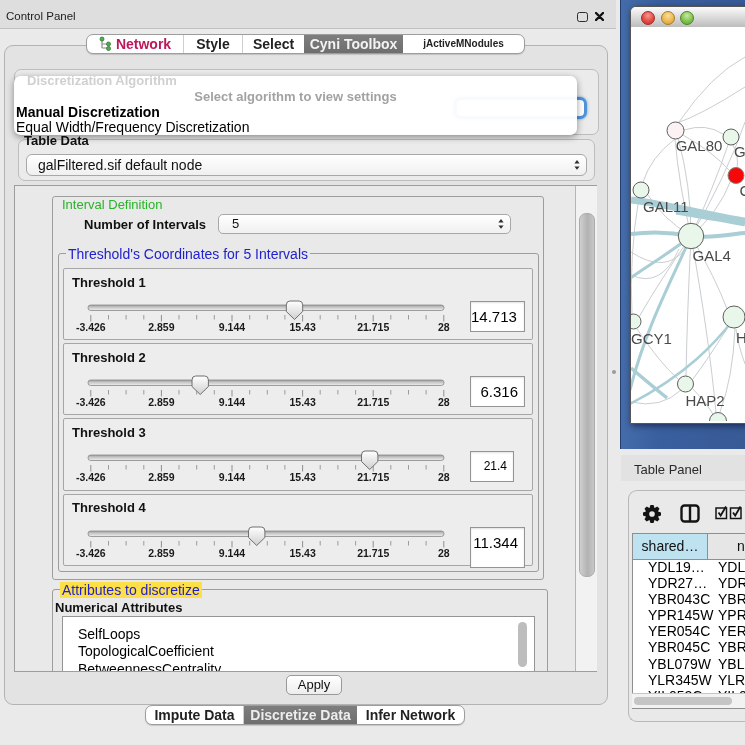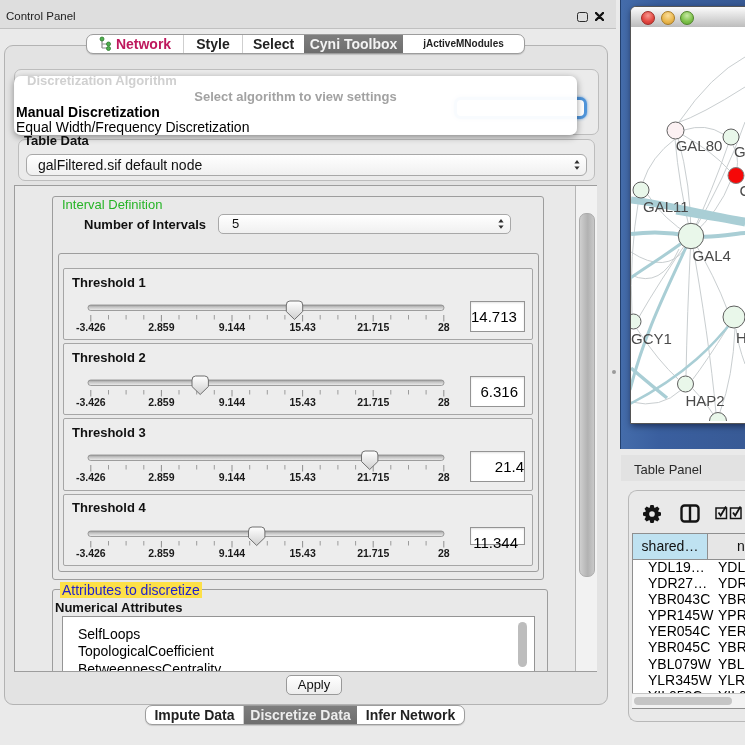--- a/index.html
+++ b/index.html
@@ -59,20 +59,21 @@
 <div class="abs" style="left:37px;top:10px;width:490px;height:382px;border:1px solid #9d9d9d;border-radius:3px;"></div>
 <div class="abs" style="left:45px;top:3px;background:#e9e9e9;padding:0 2px;font-size:13px;color:#27b427;margin-top:8px;">Interval Definition</div>
 <div class="abs bold" style="left:69px;top:31px;font-size:13px;color:#111;">Number of Intervals</div>
 <div class="abs" style="left:203px;top:28px;width:291px;height:18px;background:linear-gradient(#ffffff,#f0f0f0);border:1px solid #a8a8a8;border-radius:5px;"></div>
 <div class="abs" style="left:217px;top:30px;font-size:13px;color:#111;">5</div>
 <svg class="abs" style="left:483px;top:33px;" width="6" height="10" viewBox="0 0 6 10">
       <path d="M3 0 L5.6 3.4 L0.4 3.4 Z" fill="#2e2e2e"></path>
       <path d="M3 9.8 L5.6 6.4 L0.4 6.4 Z" fill="#2e2e2e"></path>
     </svg>
 <div class="abs" style="left:43px;top:67px;width:479px;height:317px;border:1px solid #9d9d9d;border-radius:3px;"></div>
+<div class="abs" style="left:51px;top:60px;background:#e9e9e9;padding:0 2px;font-size:14px;color:#2121cc;">Threshold's Coordinates for 5 Intervals</div>
 <div class="abs" style="left:48px;top:82px;width:470px;height:72.3px;background:#ededed;border:1px solid #a6a6a6;border-radius:2px;box-sizing:border-box;"></div>
 <div class="abs bold" style="left:57px;top:88.5px;font-size:13px;color:#111;">Threshold 1</div>
 <svg class="abs" style="left:48px;top:82px;" width="470" height="72" viewBox="0 0 470 72">
       <defs>
         <linearGradient id="tg0" x1="0" y1="0" x2="0" y2="1">
           <stop offset="0" stop-color="#9e9e9e"></stop>
           <stop offset="0.45" stop-color="#c9c9c9"></stop>
           <stop offset="1" stop-color="#efefef"></stop>
         </linearGradient>
         <linearGradient id="thg" x1="0" y1="0" x2="0" y2="1">
@@ -193,21 +194,21 @@
       <line x1="363.1" y1="47" x2="363.1" y2="51.5" stroke="#9b9b9b" stroke-width="1"></line>
       <line x1="380.8" y1="47" x2="380.8" y2="53.5" stroke="#8f8f8f" stroke-width="1"></line>
       <text x="27.8" y="62.5" text-anchor="middle" font-size="10.5" font-weight="bold" fill="#1a1a1a">-3.426</text>
       <text x="98.4" y="62.5" text-anchor="middle" font-size="10.5" font-weight="bold" fill="#1a1a1a">2.859</text>
       <text x="169.0" y="62.5" text-anchor="middle" font-size="10.5" font-weight="bold" fill="#1a1a1a">9.144</text>
       <text x="239.6" y="62.5" text-anchor="middle" font-size="10.5" font-weight="bold" fill="#1a1a1a">15.43</text>
       <text x="310.2" y="62.5" text-anchor="middle" font-size="10.5" font-weight="bold" fill="#1a1a1a">21.715</text>
       <text x="380.8" y="62.5" text-anchor="middle" font-size="10.5" font-weight="bold" fill="#1a1a1a">28</text>
       <path d="M298.5 37 Q298.5 33 302.1 33 L311.3 33 Q314.9 33 314.9 37 L314.9 43.5 L306.7 51.5 L298.5 43.5 Z" fill="url(#thg)" stroke="#6f6f6f" stroke-width="1"></path>
     </svg>
-<div class="abs" style="left:455px;top:265.4px;width:55px;height:31px;background:#fff;border:1px solid #949494;box-sizing:border-box;font-size:15px;color:#000;text-align:right;line-height:29px;box-shadow:inset 0 1px 2px rgba(0,0,0,0.12);">21.4</div>
+<div class="abs" style="left:455px;top:265.4px;width:44px;height:31px;background:#fff;border:1px solid #949494;box-sizing:border-box;font-size:12px;color:#000;text-align:right;line-height:29px;padding-right:6px;box-shadow:inset 0 1px 2px rgba(0,0,0,0.12);">21.4</div>
 <div class="abs" style="left:48px;top:307.6px;width:470px;height:72.3px;background:#ededed;border:1px solid #a6a6a6;border-radius:2px;box-sizing:border-box;"></div>
 <div class="abs bold" style="left:57px;top:314.1px;font-size:13px;color:#111;">Threshold 4</div>
 <svg class="abs" style="left:48px;top:307.6px;" width="470" height="72" viewBox="0 0 470 72">
       <defs>
         <linearGradient id="tg3" x1="0" y1="0" x2="0" y2="1">
           <stop offset="0" stop-color="#9e9e9e"></stop>
           <stop offset="0.45" stop-color="#c9c9c9"></stop>
           <stop offset="1" stop-color="#efefef"></stop>
         </linearGradient>
         <linearGradient id="thg" x1="0" y1="0" x2="0" y2="1">
@@ -238,21 +239,21 @@
       <line x1="363.1" y1="47" x2="363.1" y2="51.5" stroke="#9b9b9b" stroke-width="1"></line>
       <line x1="380.8" y1="47" x2="380.8" y2="53.5" stroke="#8f8f8f" stroke-width="1"></line>
       <text x="27.8" y="62.5" text-anchor="middle" font-size="10.5" font-weight="bold" fill="#1a1a1a">-3.426</text>
       <text x="98.4" y="62.5" text-anchor="middle" font-size="10.5" font-weight="bold" fill="#1a1a1a">2.859</text>
       <text x="169.0" y="62.5" text-anchor="middle" font-size="10.5" font-weight="bold" fill="#1a1a1a">9.144</text>
       <text x="239.6" y="62.5" text-anchor="middle" font-size="10.5" font-weight="bold" fill="#1a1a1a">15.43</text>
       <text x="310.2" y="62.5" text-anchor="middle" font-size="10.5" font-weight="bold" fill="#1a1a1a">21.715</text>
       <text x="380.8" y="62.5" text-anchor="middle" font-size="10.5" font-weight="bold" fill="#1a1a1a">28</text>
       <path d="M185.5 37 Q185.5 33 189.1 33 L198.3 33 Q201.9 33 201.9 37 L201.9 43.5 L193.7 51.5 L185.5 43.5 Z" fill="url(#thg)" stroke="#6f6f6f" stroke-width="1"></path>
     </svg>
-<div class="abs" style="left:455px;top:340.6px;width:55px;height:18px;background:#fff;border:1px solid #949494;box-sizing:border-box;font-size:15px;color:#000;text-align:right;line-height:29px;padding-right:6px;box-shadow:inset 0 1px 2px rgba(0,0,0,0.12);">11.344</div>
+<div class="abs" style="left:455px;top:340.6px;width:55px;height:41px;background:#fff;border:1px solid #949494;box-sizing:border-box;font-size:15px;color:#000;text-align:right;line-height:29px;padding-right:6px;box-shadow:inset 0 1px 2px rgba(0,0,0,0.12);">11.344</div>
 <div class="abs" style="left:37px;top:403px;width:494px;height:120px;border:1px solid #9d9d9d;border-radius:3px;"></div>
 <div class="abs" style="left:45px;top:396px;background:#fde047;padding:0 2px;font-size:14px;color:#2121cc;">Attributes to discretize</div>
 <div class="abs bold" style="left:40px;top:414px;font-size:13px;color:#111;">Numerical Attributes</div>
 <div class="abs" style="left:47px;top:430px;width:473px;height:80px;background:#fff;border:1px solid #949494;box-sizing:border-box;"></div>
 <div class="abs" style="left:63px;top:440px;font-size:14px;color:#000;line-height:17.4px;">SelfLoops<br>TopologicalCoefficient<br>BetweennessCentrality<br>NeighborhoodConnectivity</div>
 <div class="abs" style="left:503px;top:436px;width:9px;height:45px;border-radius:4.5px;background:#bdbdbd;"></div>
 </div>
 
 <div class="abs" style="left:575px;top:186px;width:21px;height:485px;background:#f2f2f2;border-left:1px solid #b5b5b5;"></div>
 <div class="abs" style="left:578.5px;top:213px;width:14px;height:362px;border-radius:7px;background:linear-gradient(90deg,#cfcfcf,#b2b2b2 55%,#c8c8c8);border:1px solid #ababab;"></div>

